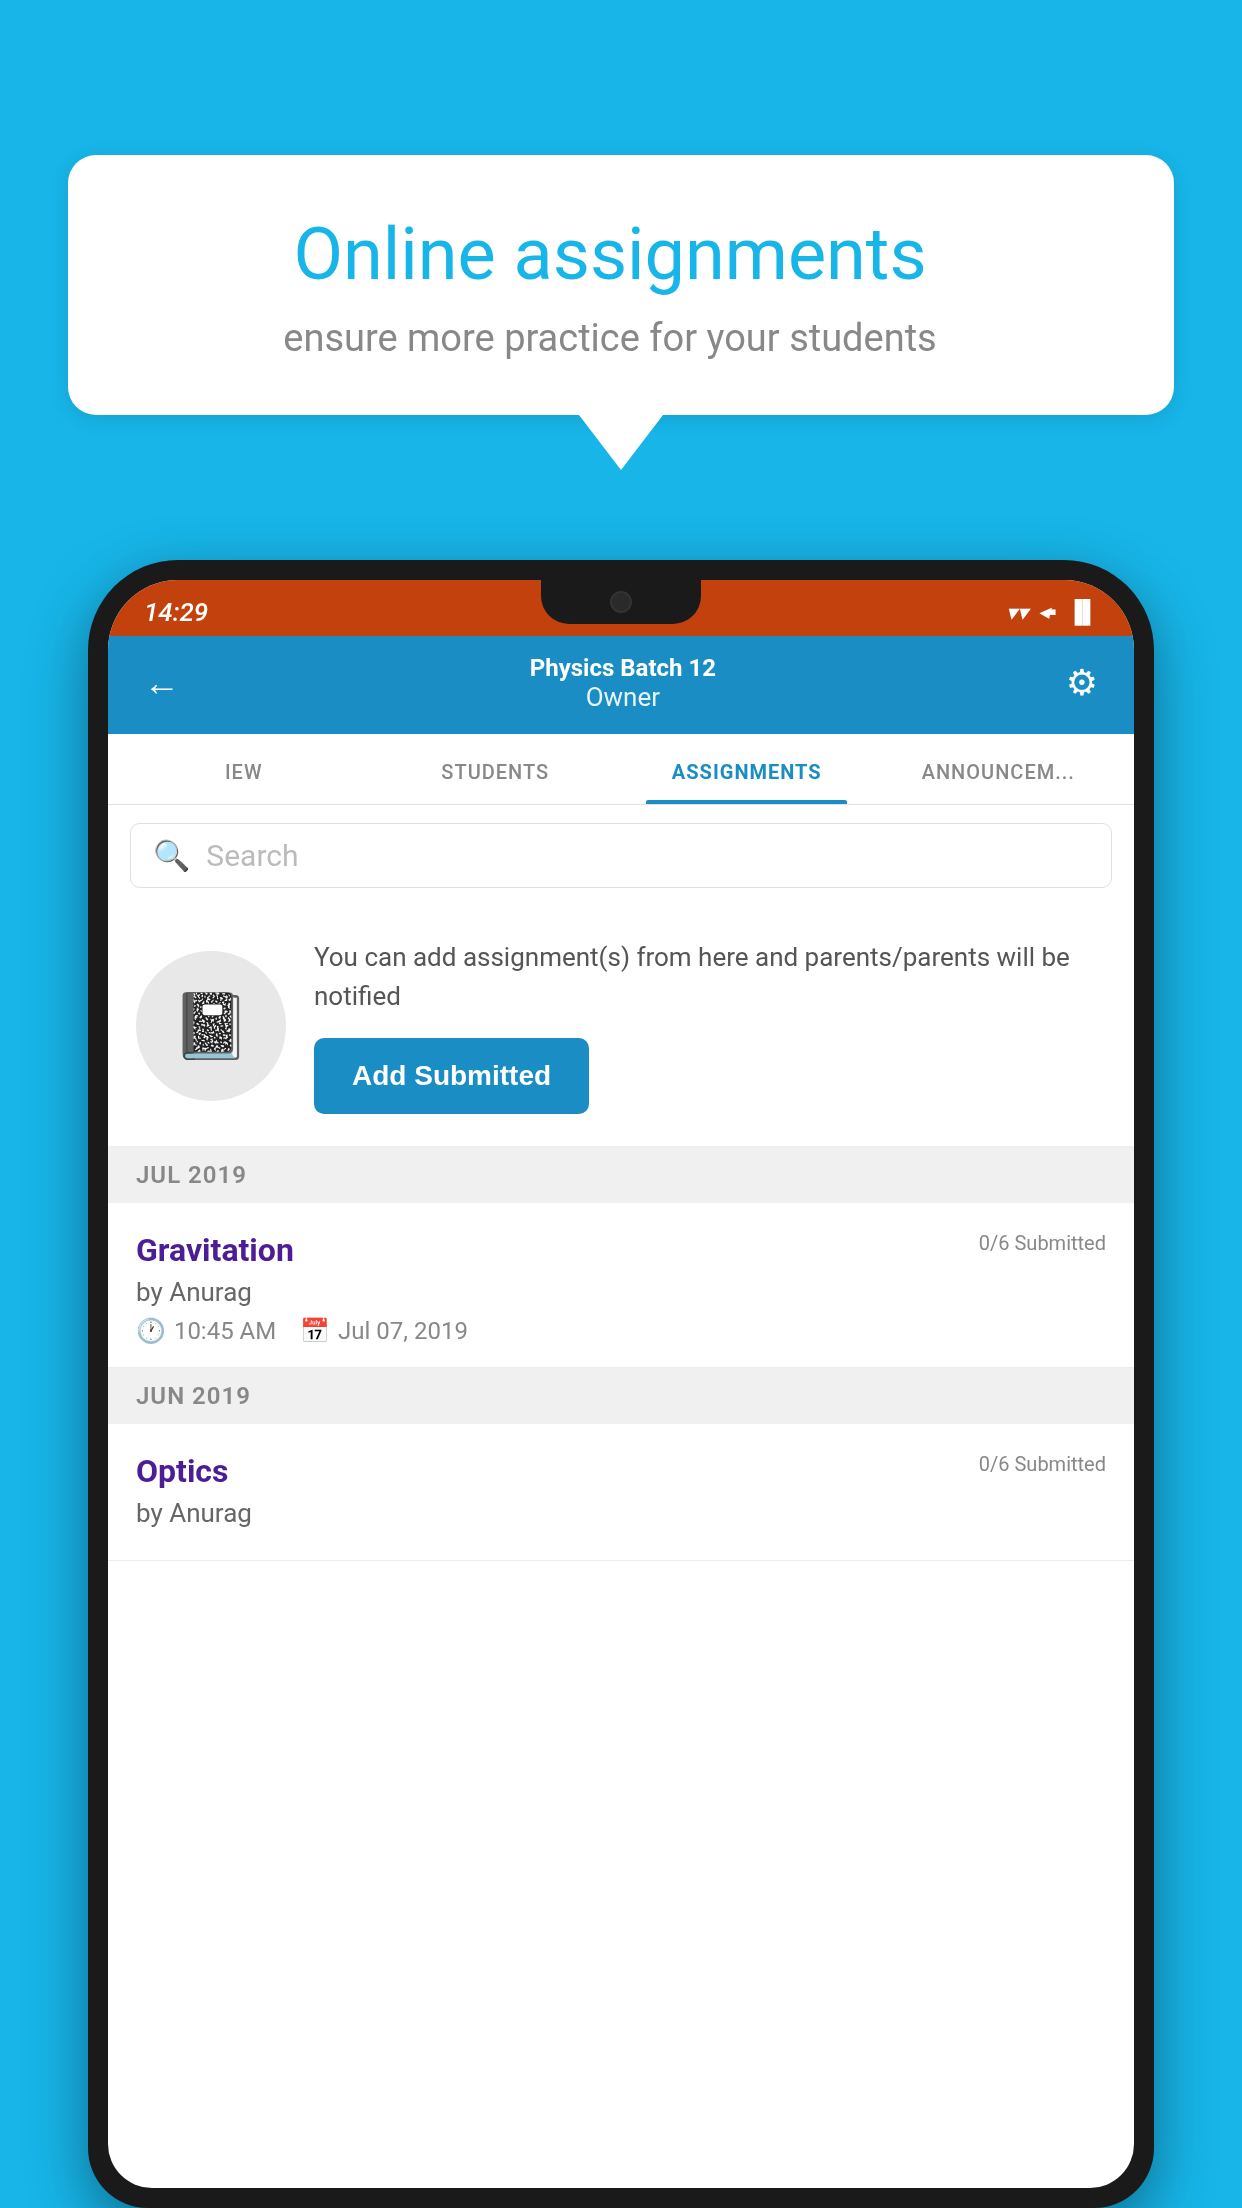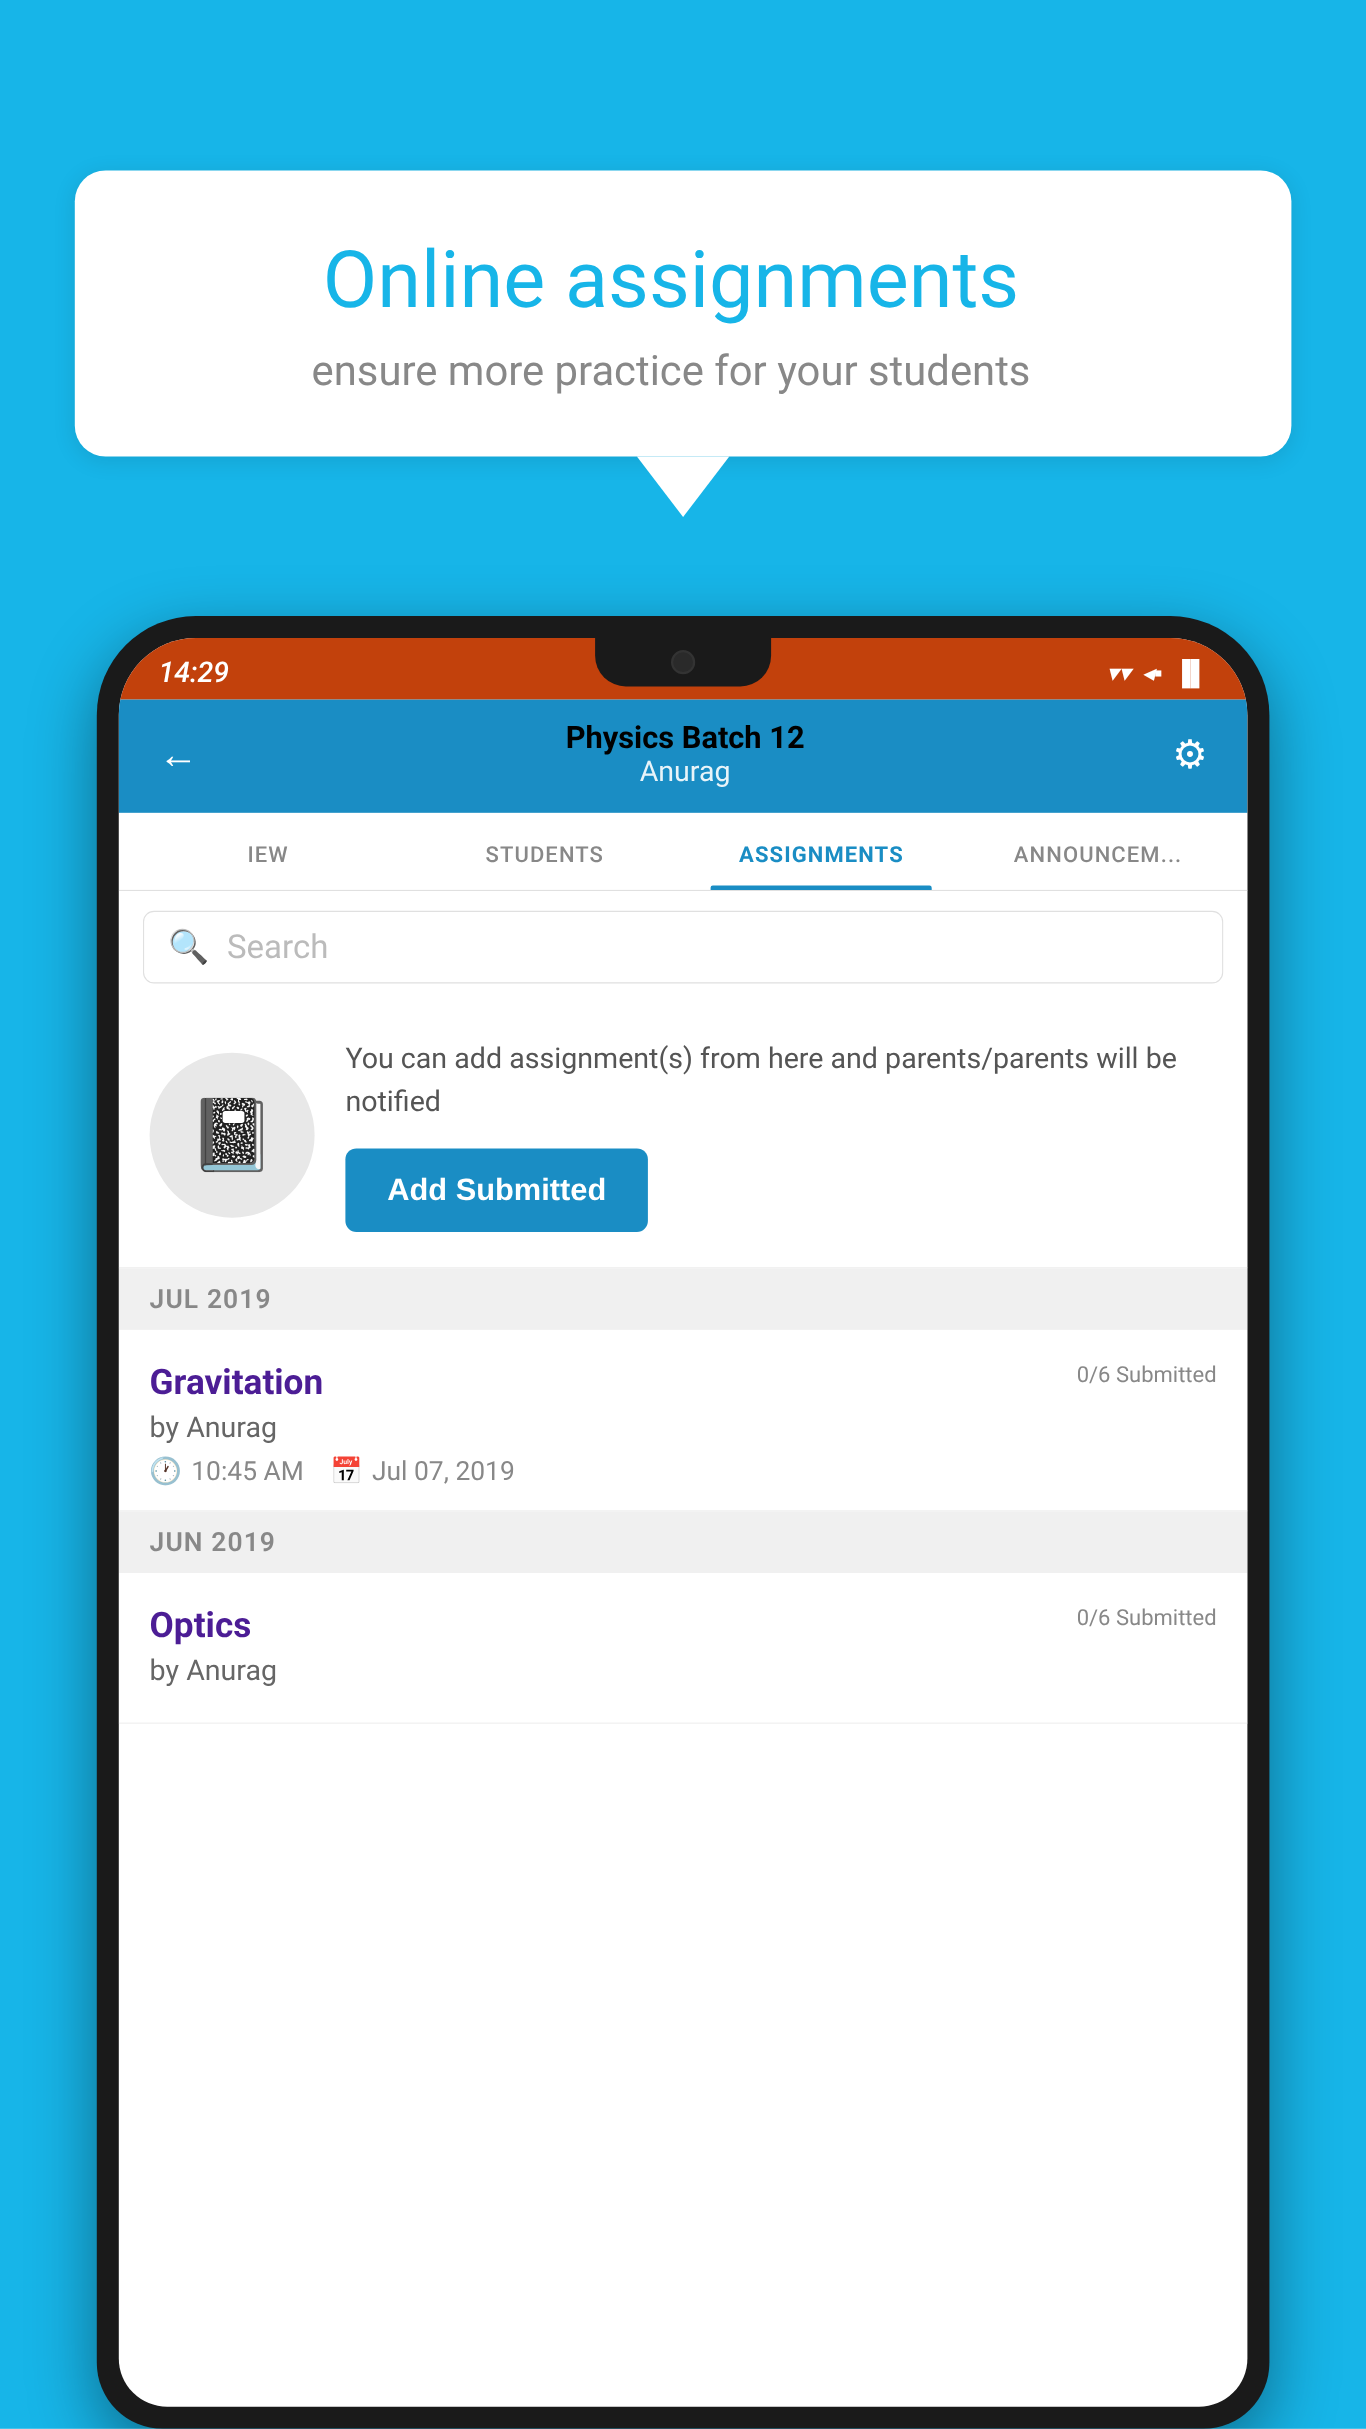--- a/index.html
+++ b/index.html
@@ -129,22 +129,22 @@
     }
     .back-arrow {
       color: white;
       font-size: 36px;
       cursor: pointer;
     }
     .header-title-block {
       text-align: center;
     }
     .header-title {
-      color: #000000;
-      font-size: 28px;
+      color: #ffffff;
+      font-size: 24px;
       font-weight: 700;
     }
     .header-subtitle {
       color: rgba(255,255,255,0.9);
       font-size: 26px;
     }
     .gear-icon {
       color: white;
       font-size: 36px;
     }
@@ -323,21 +323,21 @@
         <span class="wifi-icon">▾▾</span>
         <span class="signal-icon">◂▪</span>
         <span class="battery-icon">▐▌</span>
       </div>
     </div>
 
     <div class="app-header">
       <span class="back-arrow">←</span>
       <div class="header-title-block">
         <div class="header-title">Physics Batch 12</div>
-        <div class="header-subtitle">Anurag</div>
+        <div class="header-subtitle">Owner</div>
       </div>
       <span class="gear-icon">⚙</span>
     </div>
 
     <div class="tabs-bar">
       <div class="tab-item">
         <span>IEW</span>
       </div>
       <div class="tab-item">
         <span>STUDENTS</span>

